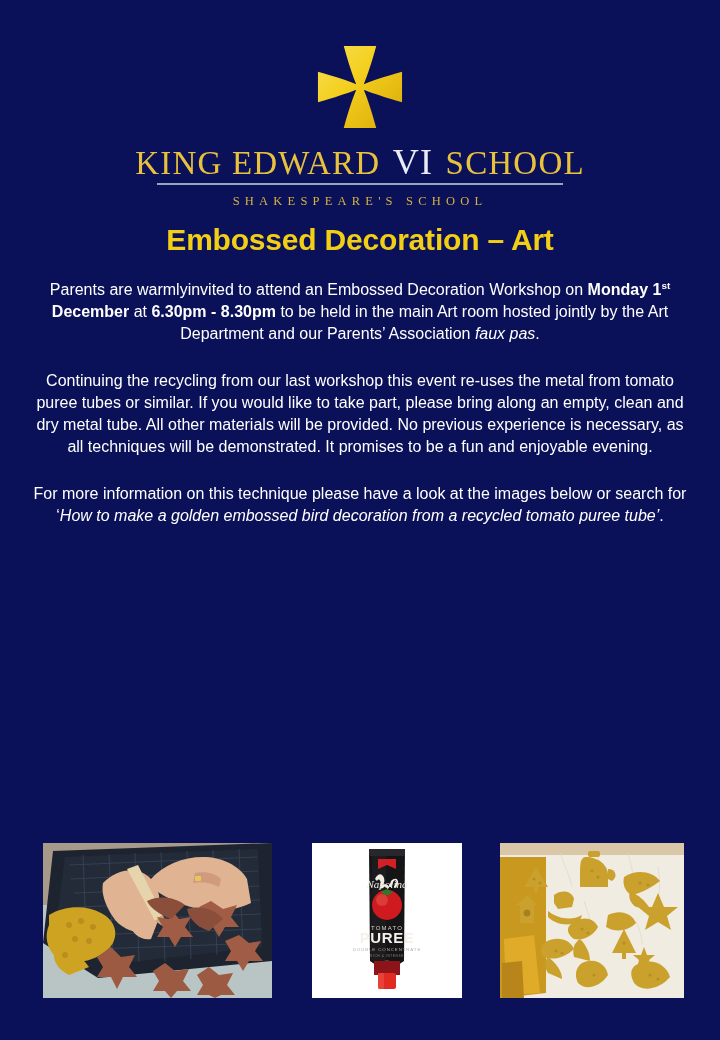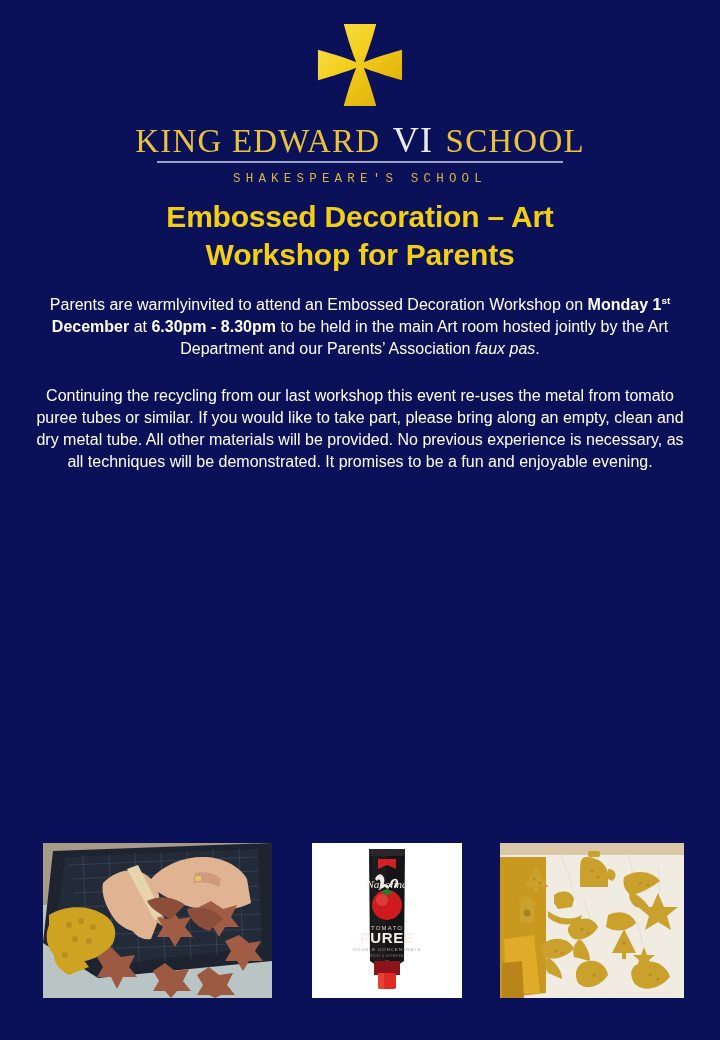--- a/index.html
+++ b/index.html
@@ -11,21 +11,21 @@
     height: 1040px;
     background: #0b1159;
     font-family: "Liberation Sans", sans-serif;
     overflow: hidden;
     position: relative;
   }
 
   
   .logo-block {
     width: 100%;
-    padding-top: 22px;
+    padding-top: 44px;
     text-align: center;
   }
   .crest {
     width: 96px;
     height: 86px;
     margin: 0 auto;
     display: block;
   }
   .school-name {
     margin-top: 14px;
@@ -42,21 +42,21 @@
     padding: 0 3px;
   }
   .name-rule {
     width: 406px;
     height: 2px;
     margin: 3px auto 0 auto;
     background: #9aa3c4;
   }
   .school-tagline {
     margin-top: 9px;
-    font-family: Liberation Mono, monospace;
+    font-family: Liberation Serif, serif;
     font-size: 12.5px;
     letter-spacing: 5.2px;
     color: #d8b33a;
     white-space: nowrap;
   }
 
   
   .headline {
     margin: 12px auto 0 auto;
     width: 560px;
@@ -127,29 +127,29 @@
     <span>SCHOOL</span>
   </div>
 
   <div class="name-rule"></div>
 
   <div class="school-tagline">SHAKESPEARE'S SCHOOL</div>
 </div>
 
 <div class="headline">
   <div>Embossed Decoration – Art</div>
-  <div>Workshop for Parents</div>
 </div>
 
 <div class="body-copy">
 
   <p><span>Parents are warmlyinvited to attend an Embossed Decoration Workshop on </span><span class="b">Monday 1</span><sup class="b">st</sup><span class="b"> December</span><span> at </span><span class="b">6.30pm - 8.30pm</span><span> to be held in the main Art room hosted jointly by the Art Department and our Parents’ Association </span><span class="i">faux pas</span><span>.</span></p>
 
   <p>Continuing the recycling from our last workshop this event re-uses the metal from tomato puree tubes or similar. If you would like to take part, please bring along an empty, clean and dry metal tube. All other materials will be provided. No previous experience is necessary, as all techniques will be demonstrated. It promises to be a fun and enjoyable evening.</p>
 
+  <p><span>For more information on this technique please have a look at the images below or search for ‘</span><span class="i">How to make a golden embossed bird decoration from a recycled tomato puree tube’</span><span>.</span></p>
 </div>
 
 <div class="image-strip">
 
   <div class="photo photo-1">
     <svg viewBox="0 0 229 155" width="229" height="155" preserveAspectRatio="none">
       <rect width="229" height="155" fill="#b9c4c4"></rect>
       <rect x="0" y="0" width="229" height="62" fill="#a89a88"></rect>
 
       <g>

